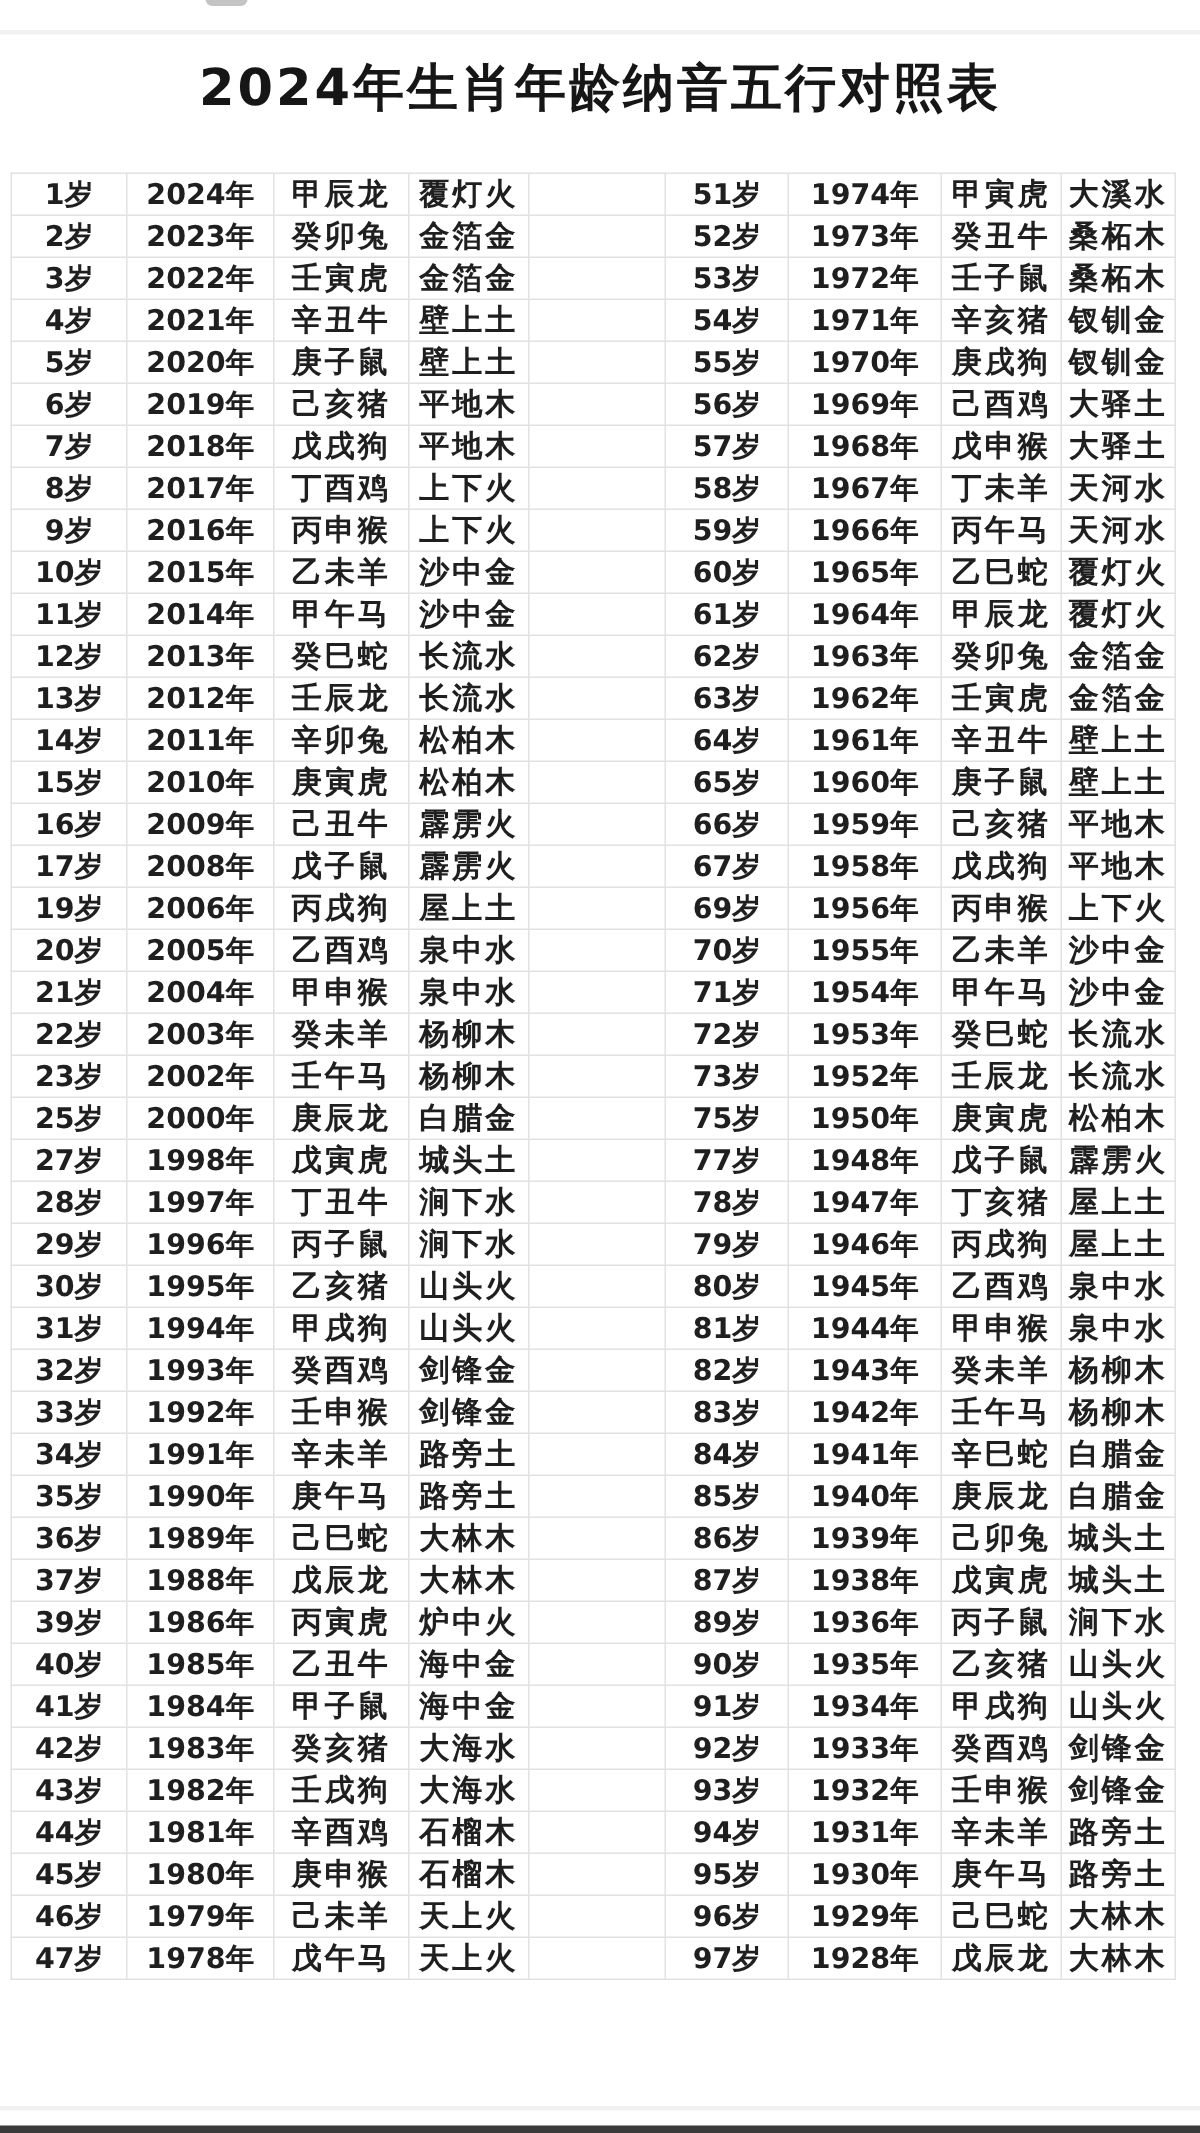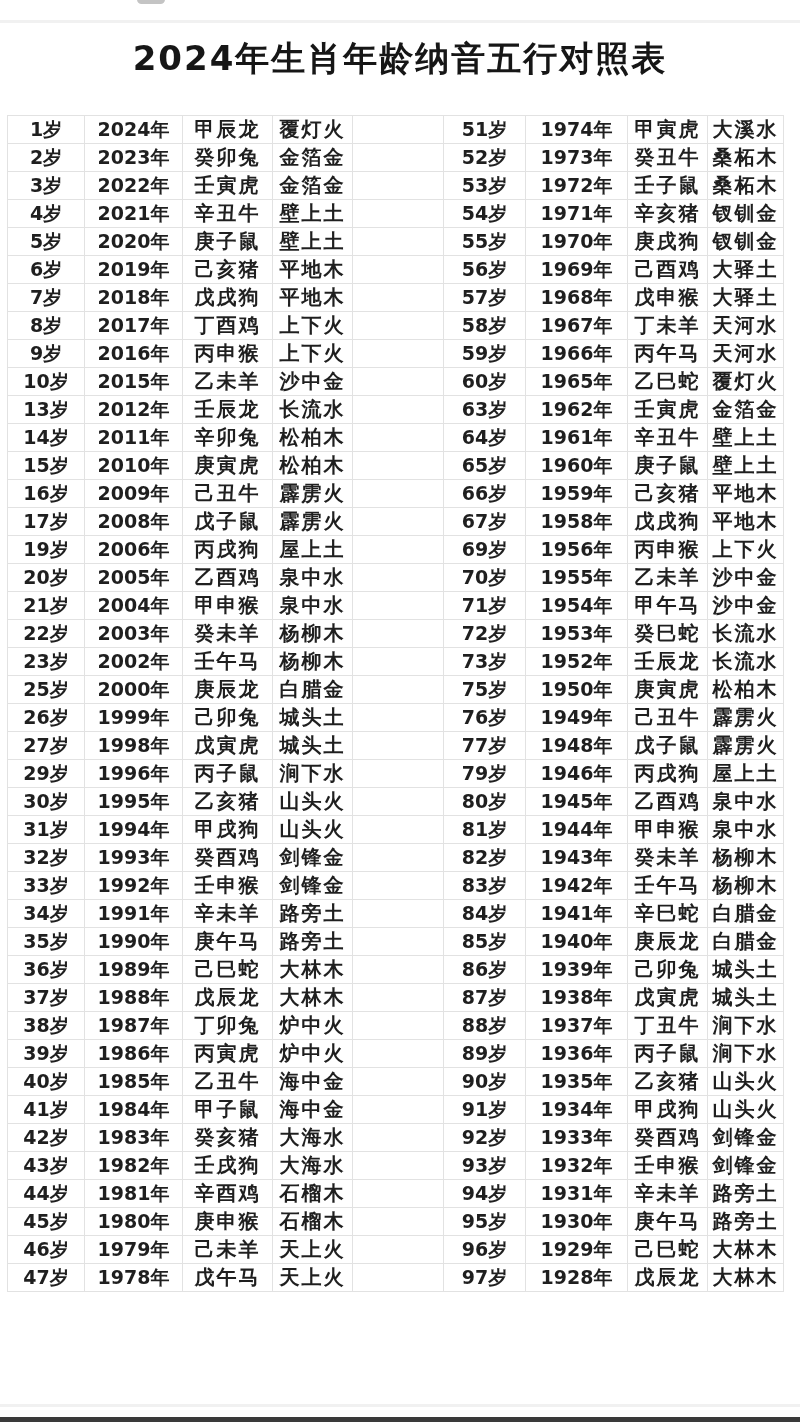--- a/index.html
+++ b/index.html
@@ -169,20 +169,42 @@
         <td class="num">2015年</td>
         <td class="cjk">乙未羊</td>
         <td class="cjk">沙中金</td>
         <td></td>
         <td class="num">60岁</td>
         <td class="num">1965年</td>
         <td class="cjk">乙巳蛇</td>
         <td class="cjk">覆灯火</td>
       </tr>
       <tr>
+        <td class="num">11岁</td>
+        <td class="num">2014年</td>
+        <td class="cjk">甲午马</td>
+        <td class="cjk">沙中金</td>
+        <td></td>
+        <td class="num">61岁</td>
+        <td class="num">1964年</td>
+        <td class="cjk">甲辰龙</td>
+        <td class="cjk">覆灯火</td>
+      </tr>
+      <tr>
+        <td class="num">12岁</td>
+        <td class="num">2013年</td>
+        <td class="cjk">癸巳蛇</td>
+        <td class="cjk">长流水</td>
+        <td></td>
+        <td class="num">62岁</td>
+        <td class="num">1963年</td>
+        <td class="cjk">癸卯兔</td>
+        <td class="cjk">金箔金</td>
+      </tr>
+      <tr>
         <td class="num">13岁</td>
         <td class="num">2012年</td>
         <td class="cjk">壬辰龙</td>
         <td class="cjk">长流水</td>
         <td></td>
         <td class="num">63岁</td>
         <td class="num">1962年</td>
         <td class="cjk">壬寅虎</td>
         <td class="cjk">金箔金</td>
       </tr>
@@ -290,42 +312,42 @@
         <td class="num">2000年</td>
         <td class="cjk">庚辰龙</td>
         <td class="cjk">白腊金</td>
         <td></td>
         <td class="num">75岁</td>
         <td class="num">1950年</td>
         <td class="cjk">庚寅虎</td>
         <td class="cjk">松柏木</td>
       </tr>
       <tr>
-        <td class="num">26岁</td>
-        <td class="num">1999年</td>
-        <td class="cjk">己卯兔</td>
-        <td class="cjk">城头土</td>
-        <td></td>
-        <td class="num">76岁</td>
-        <td class="num">1949年</td>
-        <td class="cjk">己丑牛</td>
-        <td class="cjk">霹雳火</td>
-      </tr>
-      <tr>
         <td class="num">27岁</td>
         <td class="num">1998年</td>
         <td class="cjk">戊寅虎</td>
         <td class="cjk">城头土</td>
         <td></td>
         <td class="num">77岁</td>
         <td class="num">1948年</td>
         <td class="cjk">戊子鼠</td>
         <td class="cjk">霹雳火</td>
       </tr>
       <tr>
+        <td class="num">28岁</td>
+        <td class="num">1997年</td>
+        <td class="cjk">丁丑牛</td>
+        <td class="cjk">涧下水</td>
+        <td></td>
+        <td class="num">78岁</td>
+        <td class="num">1947年</td>
+        <td class="cjk">丁亥猪</td>
+        <td class="cjk">屋上土</td>
+      </tr>
+      <tr>
         <td class="num">29岁</td>
         <td class="num">1996年</td>
         <td class="cjk">丙子鼠</td>
         <td class="cjk">涧下水</td>
         <td></td>
         <td class="num">79岁</td>
         <td class="num">1946年</td>
         <td class="cjk">丙戌狗</td>
         <td class="cjk">屋上土</td>
       </tr>
@@ -409,31 +431,20 @@
       <tr>
         <td class="num">37岁</td>
         <td class="num">1988年</td>
         <td class="cjk">戊辰龙</td>
         <td class="cjk">大林木</td>
         <td></td>
         <td class="num">87岁</td>
         <td class="num">1938年</td>
         <td class="cjk">戊寅虎</td>
         <td class="cjk">城头土</td>
-      </tr>
-      <tr>
-        <td class="num">38岁</td>
-        <td class="num">1987年</td>
-        <td class="cjk">丁卯兔</td>
-        <td class="cjk">炉中火</td>
-        <td></td>
-        <td class="num">88岁</td>
-        <td class="num">1937年</td>
-        <td class="cjk">丁丑牛</td>
-        <td class="cjk">涧下水</td>
       </tr>
       <tr>
         <td class="num">39岁</td>
         <td class="num">1986年</td>
         <td class="cjk">丙寅虎</td>
         <td class="cjk">炉中火</td>
         <td></td>
         <td class="num">89岁</td>
         <td class="num">1936年</td>
         <td class="cjk">丙子鼠</td>

